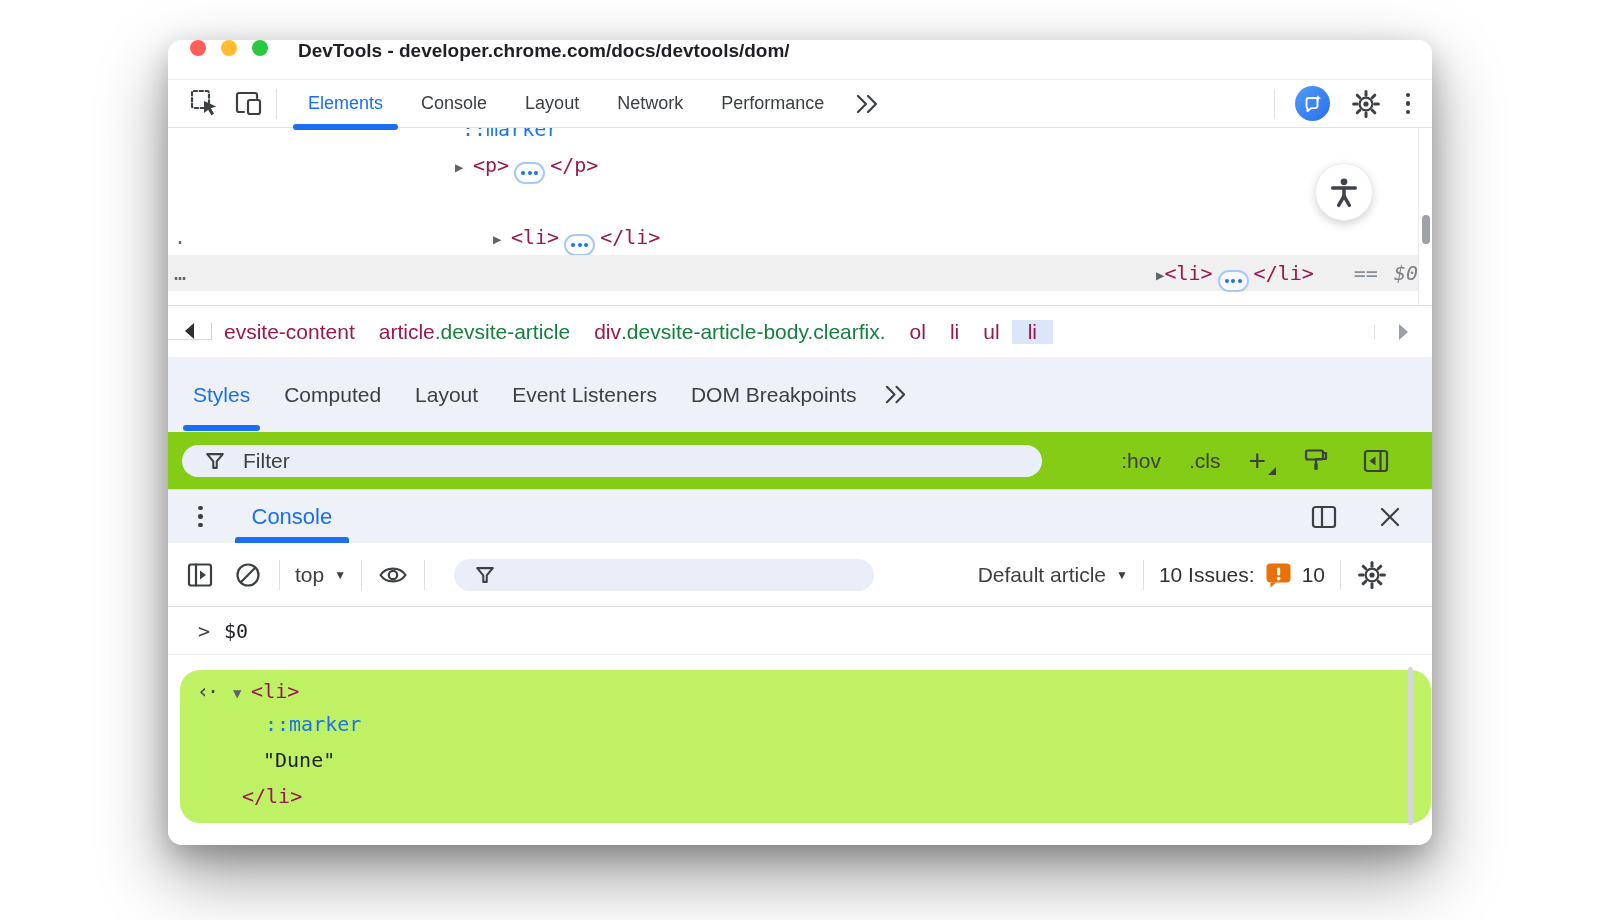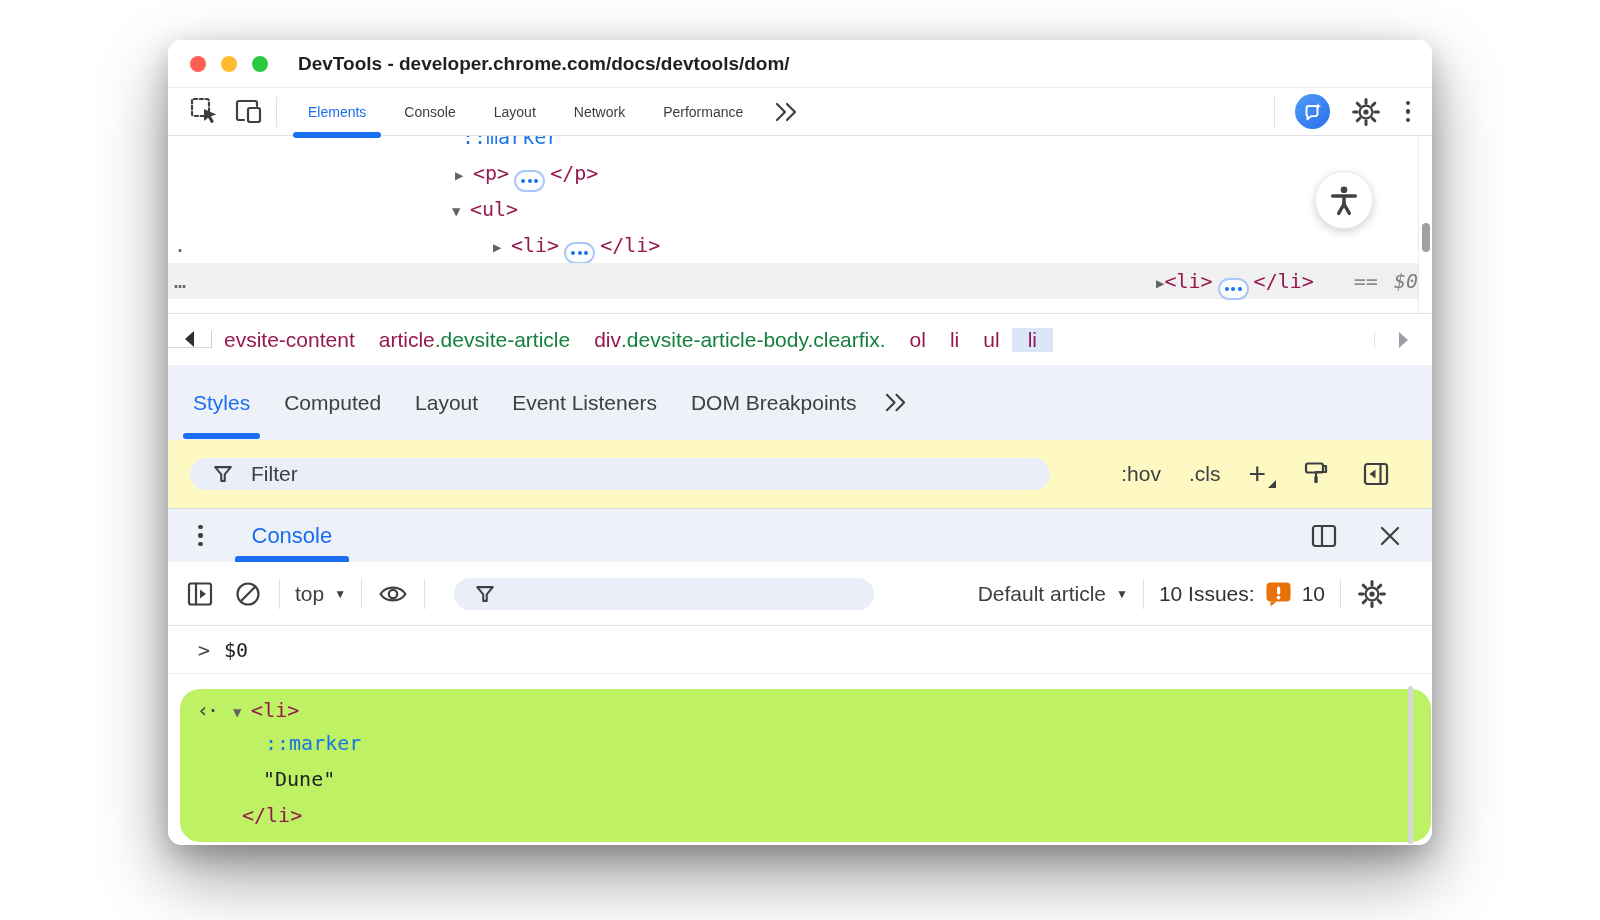--- a/index.html
+++ b/index.html
@@ -4,36 +4,36 @@
 <style>
   * { box-sizing: border-box; }
   html,body { margin:0; padding:0; background:#ffffff; }
   .stage { position:relative; width:1600px; height:920px; background:#fff; overflow:hidden;
            font-family:"Liberation Sans", sans-serif; color:#3c4043; }
   .window { position:absolute; left:168px; top:40px; width:1264px; height:805px;
             background:#fff; border-radius:14px; overflow:hidden;
             box-shadow:0 30px 70px rgba(0,0,0,.40), 0 10px 28px rgba(0,0,0,.22); }
 
   
-  .titlebar { height:48px; display:flex; align-items:center; padding-left:22px;
+  .titlebar { height:40px; display:flex; padding-left:22px;
               border-bottom:1px solid #ececec; background:#fff; }
   .lights { display:flex; gap:15px; }
   .light { width:16px; height:16px; border-radius:50%; }
   .light.red { background:#ff5f57; } .light.yellow { background:#febc2e; } .light.green { background:#2ac840; }
   .win-title { margin-left:30px; font-weight:bold; font-size:19px; color:#1f2023; }
 
   
   .toolbar { height:48px; display:flex; align-items:center; padding:0 18px 0 20px;
              border-bottom:1px solid #e2e2e2; background:#fff; position:relative; z-index:3; }
   .tb-icon { display:inline-flex; align-items:center; justify-content:center; width:32px; height:32px; }
   .tb-icon svg { display:block; }
   .vsep { width:1px; height:30px; background:#e0e0e0; }
   .toolbar .vsep.left { margin:0 8px 0 12px; }
   .main-tabs { display:flex; align-items:center; height:100%; margin-left:4px; }
-  .main-tab { padding:0 19px; height:100%; display:flex; align-items:center; font-size:14px; color:#3c4043;
+  .main-tab { padding:0 19px; height:100%; display:flex; align-items:center; font-size:18px; color:#3c4043;
               position:relative; white-space:nowrap; }
   .main-tab.active { color:#1a6ff0; }
   .main-tab.active::after { content:''; position:absolute; left:4px; right:4px; bottom:-3px; height:6px;
                             border-radius:3px; background:#1a6ff0; }
   .more-tabs { margin-left:8px; }
   .tb-right { margin-left:auto; display:flex; align-items:center; gap:20px; }
   .ai-btn { width:35px; height:35px; border-radius:50%; background:linear-gradient(135deg,#4e9df5,#2b6ef0);
             display:flex; align-items:center; justify-content:center; }
   .kebab { display:flex; flex-direction:column; gap:4px; padding:4px; }
   .kebab i { width:4.5px; height:4.5px; border-radius:50%; background:#3c4043; }
@@ -76,21 +76,21 @@
 
   
   .styletabs { height:75px; background:#eef1f8; display:flex; align-items:center; padding-left:8px;
                font-size:21px; position:relative; }
   .stab { height:100%; display:flex; align-items:center; padding:0 17px; position:relative; white-space:nowrap; }
   .stab.active { color:#1a6ff0; }
   .stab.active::after { content:''; position:absolute; left:7px; right:7px; bottom:1px; height:6px;
                         border-radius:3px; background:#1a6ff0; }
 
   
-  .filterrow { height:68px; display:flex; align-items:center; padding:0 40px 0 22px; background:#fef9c3; }
+  .filterrow { height:57px; display:flex; align-items:center; padding:0 40px 0 14px; background:#84cc16; }
   .filter-pill { width:860px; height:32px; border-radius:16px; background:#e9eef9; display:flex;
                  align-items:center; padding-left:22px; gap:15px; }
   .filter-pill input { border:none; outline:none; background:transparent; font-size:21px; color:#3c4043;
                        font-family:"Liberation Sans",sans-serif; width:600px; }
   .filter-pill input::placeholder { color:#3c4043; opacity:1; }
   .style-toggles { margin-left:auto; display:flex; align-items:center; gap:28px; font-size:21px; color:#3c4043; }
   .plus-btn { position:relative; font-size:30px; line-height:20px; padding-right:6px; }
   .plus-btn::after { content:''; position:absolute; right:-4px; bottom:-4px;
                      border-left:8px solid transparent; border-bottom:8px solid #3c4043; }
 
@@ -217,23 +217,20 @@
       <div class="trow" style="top:-17px; padding-left:294px;">
         <span class="pseudo-el">::marker</span>
       </div>
       <div class="trow" style="top:19px; padding-left:287px;">
         <span class="tw">▶</span><span class="tag">&lt;p&gt;</span><span class="dots-badge">
             <i></i>
             <i></i>
             <i></i>
           </span><span class="tag">&lt;/p&gt;</span>
       </div>
-      <div class="trow" style="top:55px; padding-left:284px;">
-        <span class="tw">▼</span><span class="tag">&lt;ul&gt;</span>
-      </div>
       <div class="trow" style="top:91px; padding-left:325px;">
         <span class="tw">▶</span><span class="tag">&lt;li&gt;</span><span class="dots-badge">
             <i></i>
             <i></i>
             <i></i>
           </span><span class="tag">&lt;/li&gt;</span>
       </div>
       <div class="trow hl" style="top:127px; padding-left:325px;">
         <span class="tw">▶</span><span class="tag">&lt;li&gt;</span><span class="dots-badge">
             <i></i>

